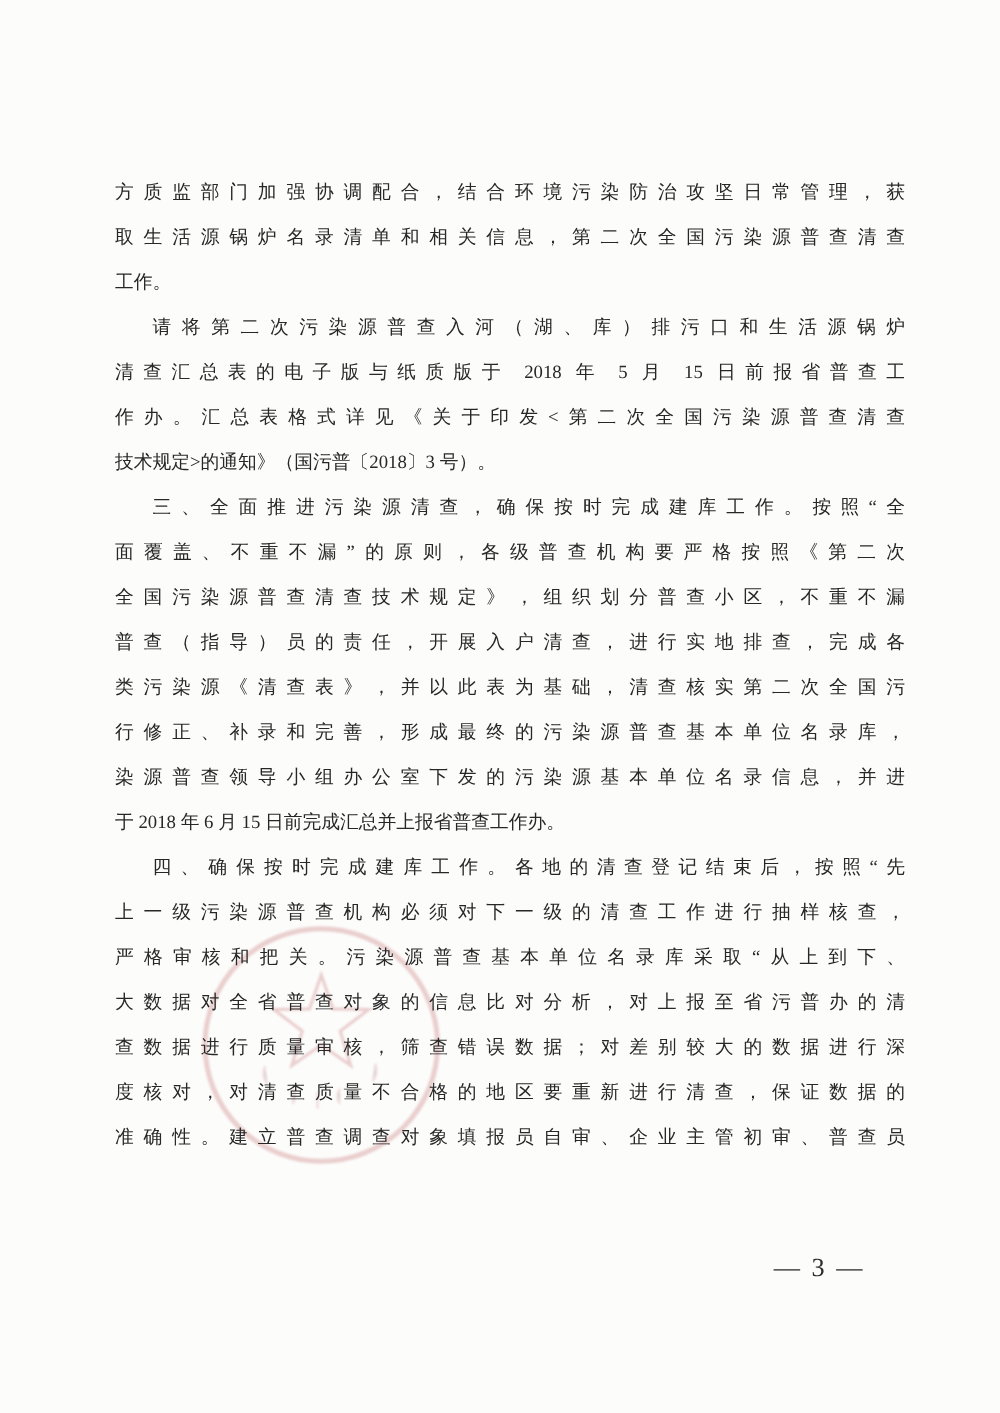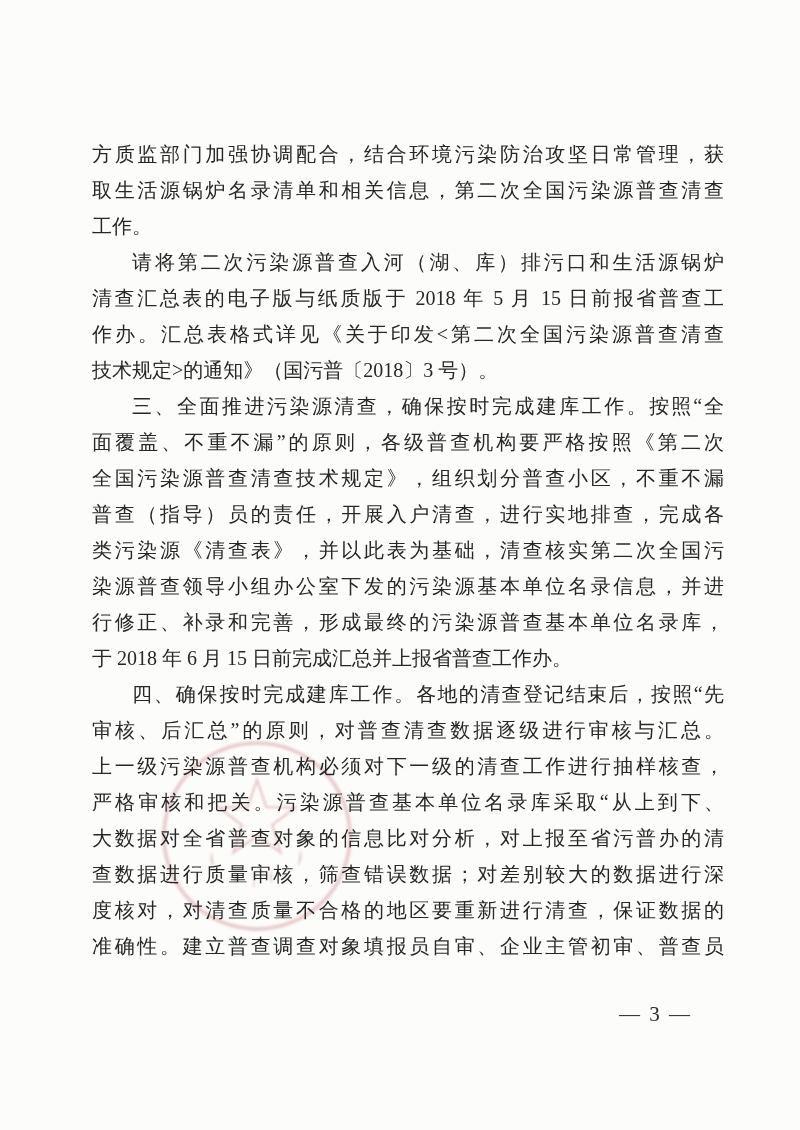--- a/index.html
+++ b/index.html
@@ -17,21 +17,21 @@
   .scan-page {
     position: absolute;
     inset: 0;
     background: #fcfcfb;
   }
   .doc-text {
     position: absolute;
     left: 92px;
     top: 136px;
     width: 632px;
-    font-size: 20px;
+    font-size: 15px;
     line-height: 36px;
     color: #272727;
     text-justify: inter-ideograph;
   }
   .line {
     text-align: justify;
     text-align-last: auto;
     white-space: normal;
   }
   .line.fill {
@@ -86,25 +86,24 @@
       <div class="line"><span>工作。</span></div>
       <div class="line fill indent"><span>请将第二次污染源普查入河（湖、库）排污口和生活源锅炉</span></div>
       <div class="line fill"><span>清查汇总表的电子版与纸质版于 2018 年 5 月 15 日前报省普查工</span></div>
       <div class="line fill"><span>作办。汇总表格式详见《关于印发&lt;第二次全国污染源普查清查</span></div>
       <div class="line"><span>技术规定&gt;的通知》（国污普〔2018〕3 号）。</span></div>
       <div class="line fill indent"><span class="bold">三、全面推进污染源清查，确保按时完成建库工作。</span><span>按照“全</span></div>
       <div class="line fill"><span>面覆盖、不重不漏”的原则，各级普查机构要严格按照《第二次</span></div>
       <div class="line fill"><span>全国污染源普查清查技术规定》，组织划分普查小区，不重不漏</span></div>
       <div class="line fill"><span>普查（指导）员的责任，开展入户清查，进行实地排查，完成各</span></div>
       <div class="line fill"><span>类污染源《清查表》，并以此表为基础，清查核实第二次全国污</span></div>
+      <div class="line fill"><span>行修正、补录和完善，形成最终的污染源普查基本单位名录库，</span></div>
       <div class="line fill"><span>染源普查领导小组办公室下发的污染源基本单位名录信息，并进</span></div>
-      <div class="line fill"><span>行修正、补录和完善，形成最终的污染源普查基本单位名录库，</span></div>
       <div class="line"><span>于 2018 年 6 月 15 日前完成汇总并上报省普查工作办。</span></div>
       <div class="line fill indent"><span class="bold">四、确保按时完成建库工作。</span><span>各地的清查登记结束后，按照“先</span></div>
-      <div class="line fill"><span>审核、后汇总”的原则，对普查清查数据逐级进行审核与汇总。</span></div>
       <div class="line fill"><span>上一级污染源普查机构必须对下一级的清查工作进行抽样核查，</span></div>
       <div class="line fill"><span>严格审核和把关。污染源普查基本单位名录库采取“从上到下、</span></div>
       <div class="line fill"><span>大数据对全省普查对象的信息比对分析，对上报至省污普办的清</span></div>
       <div class="line fill"><span>查数据进行质量审核，筛查错误数据；对差别较大的数据进行深</span></div>
       <div class="line fill"><span>度核对，对清查质量不合格的地区要重新进行清查，保证数据的</span></div>
       <div class="line fill"><span>准确性。建立普查调查对象填报员自审、企业主管初审、普查员</span></div>
     </div>
 
   <div class="page-number">— 3 —</div>
 </div>

